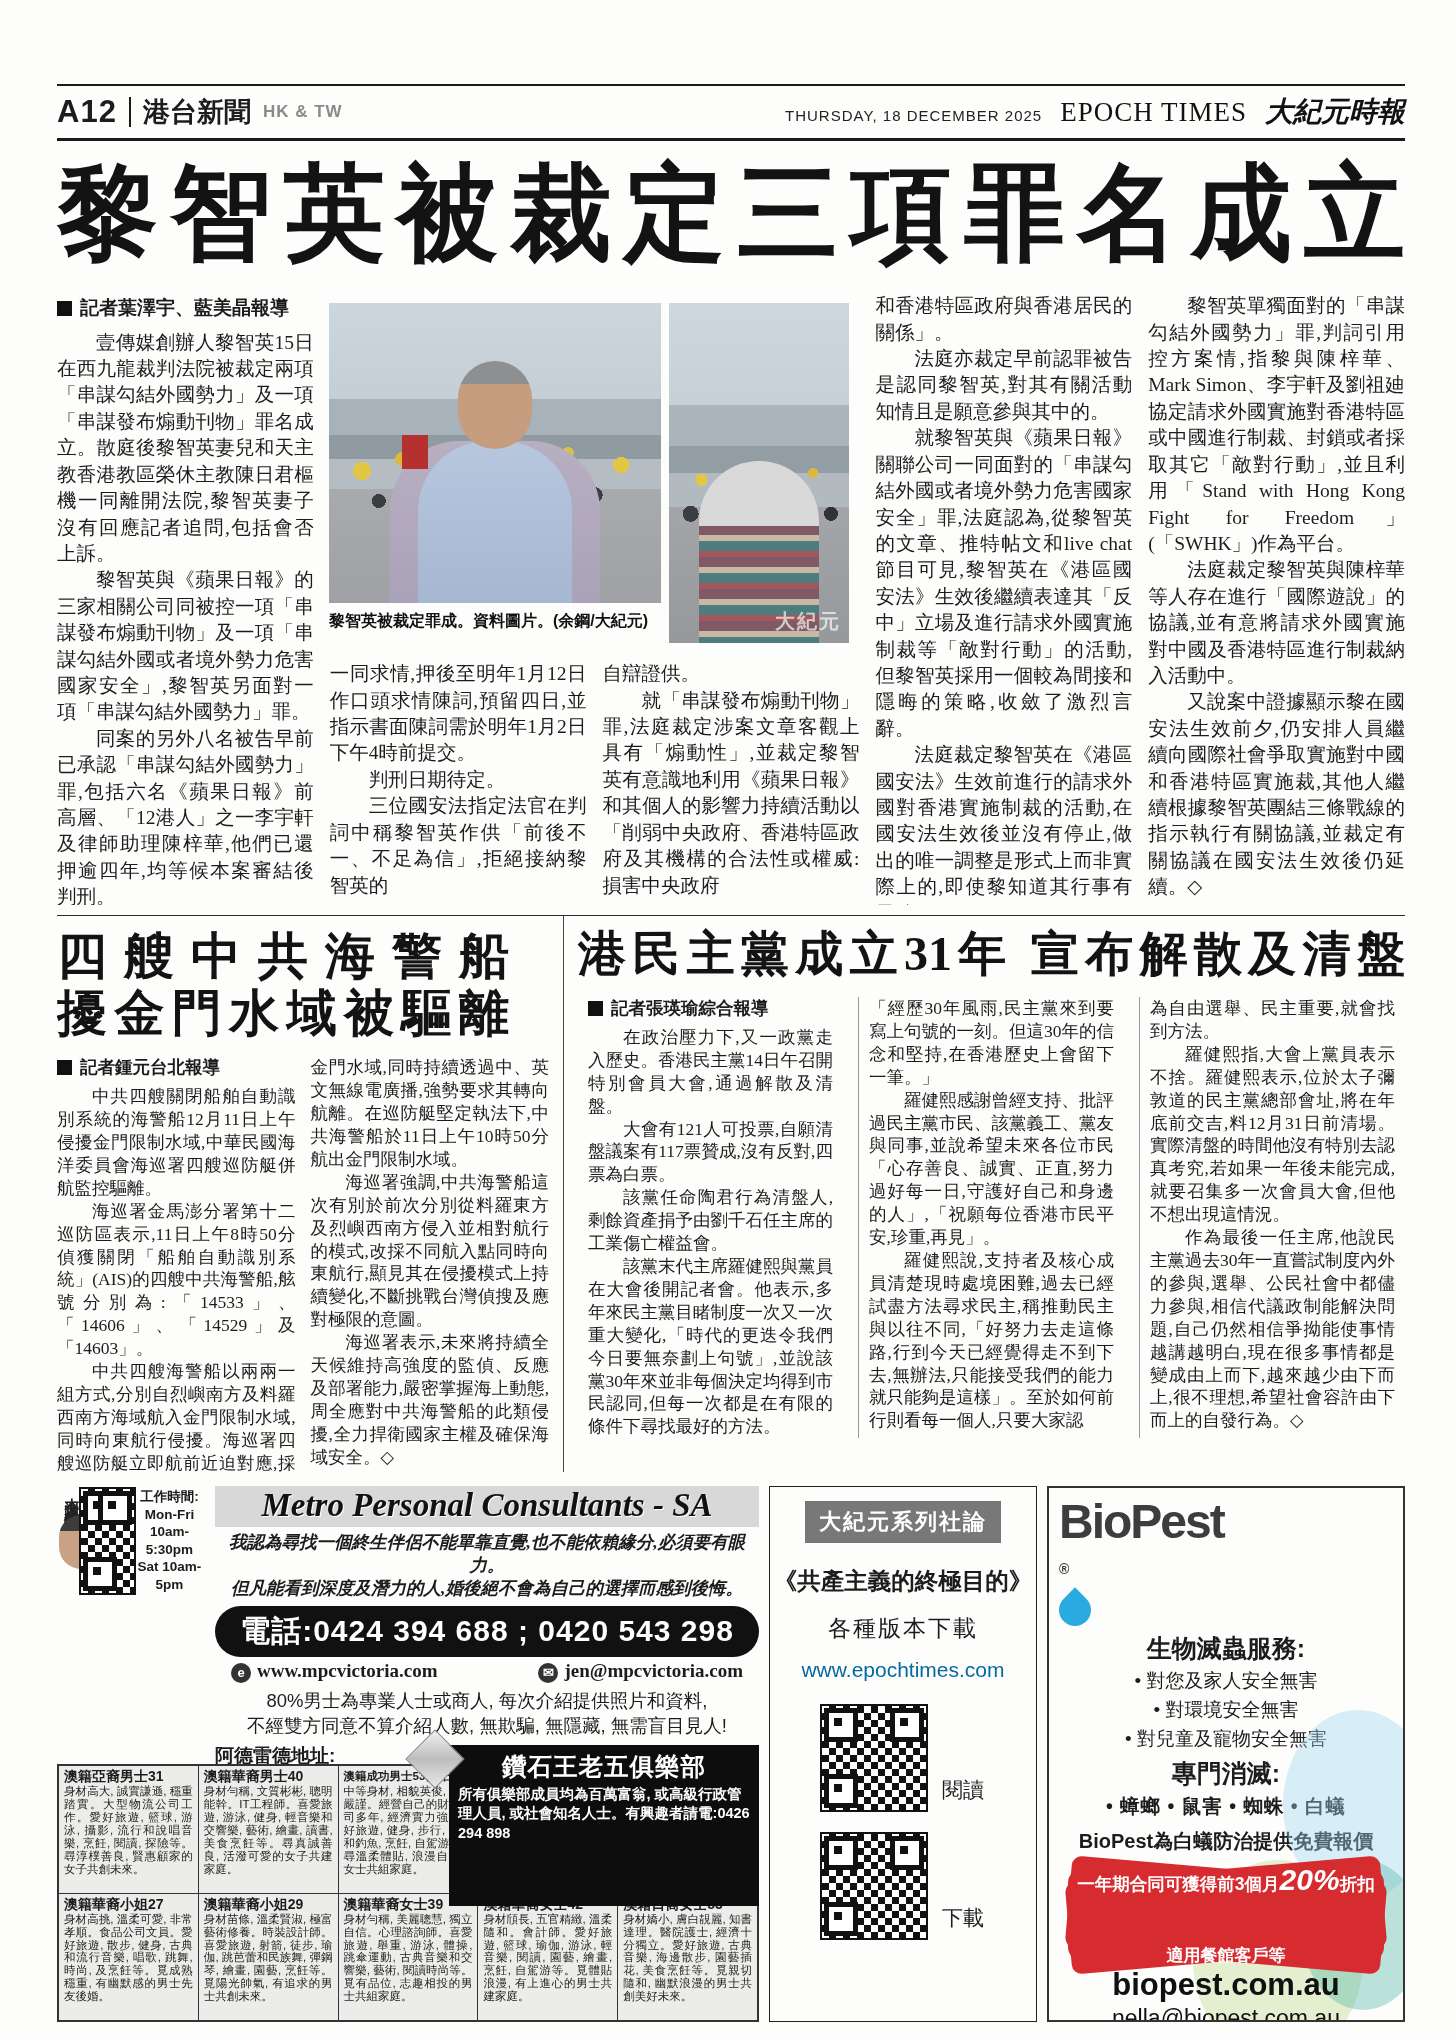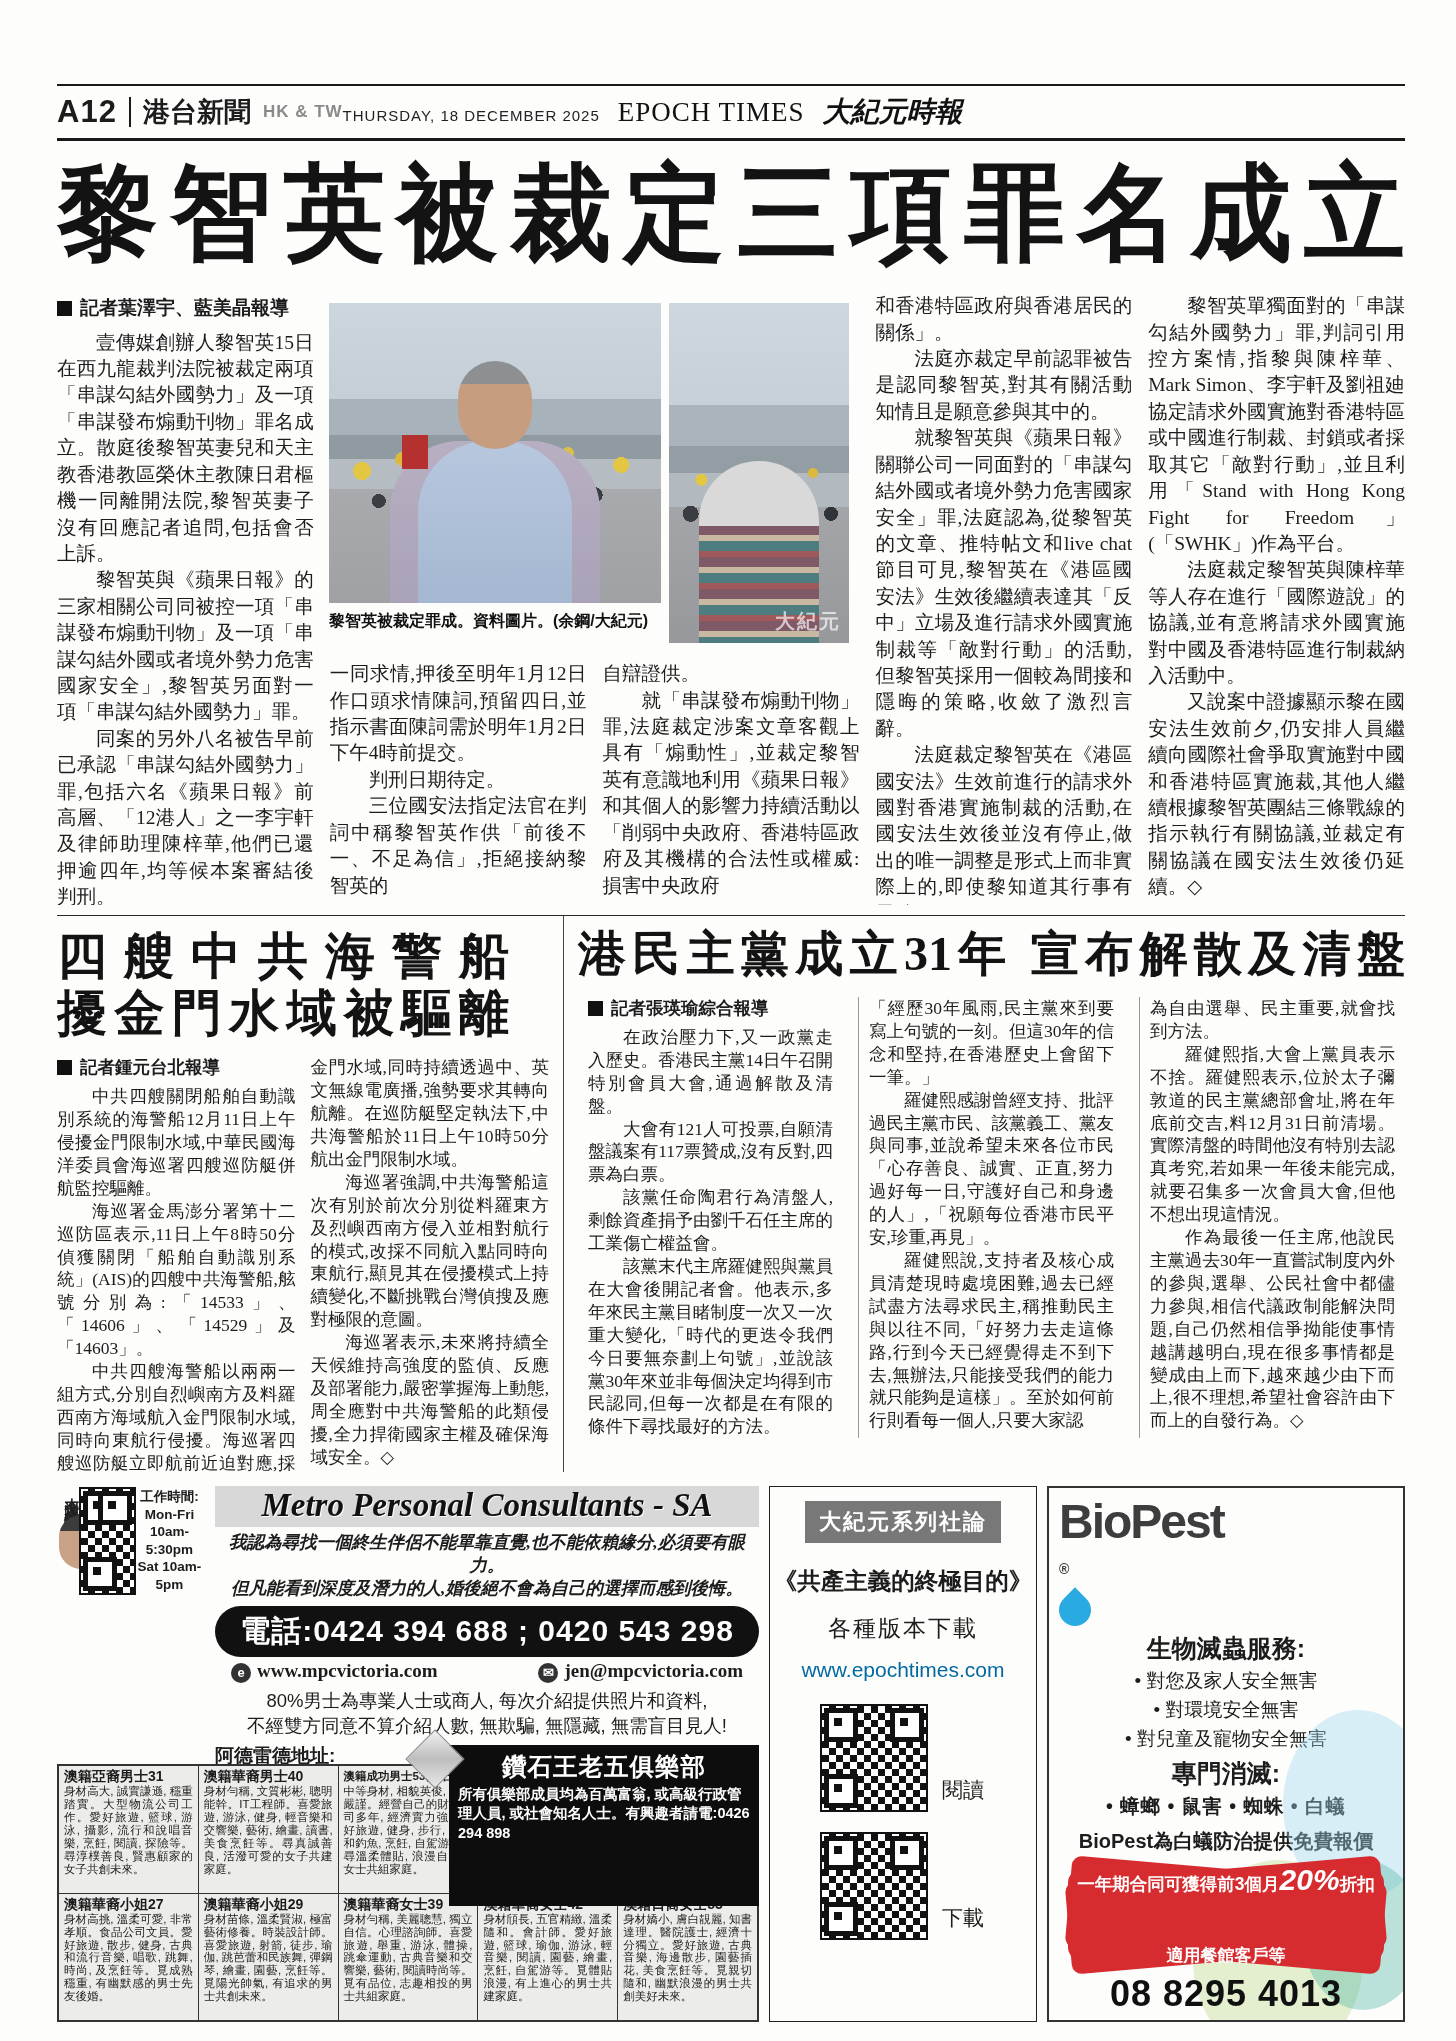--- a/index.html
+++ b/index.html
@@ -3,21 +3,21 @@
 <meta charset="utf-8">
 <style>
   html,body{margin:0;padding:0;}
   body{
     width:1456px;height:2041px;background:#fdfdfc;position:relative;overflow:hidden;
     font-family:"Liberation Serif","DejaVu Serif",serif;color:#1c1c1c;
     -webkit-font-smoothing:antialiased;
   }
   .page{position:absolute;left:57px;top:0;width:1348px;}
   .rule-thin{border-top:2px solid #1a1a1a;margin-top:84px;}
-  .masthead{display:flex;align-items:center;height:52px;font-family:"Liberation Sans",sans-serif;}
+  .masthead{display:flex;justify-content:space-between;align-items:center;height:52px;font-family:"Liberation Sans",sans-serif;}
   .mh-left{display:flex;align-items:center;gap:12px;}
   .page-no{font-size:31px;font-weight:bold;letter-spacing:1px;}
   .mh-div{width:2px;height:30px;background:#1a1a1a;}
   .section-zh{font-size:27px;font-weight:bold;}
   .section-en{font-size:17px;font-weight:bold;color:#8a8a8a;letter-spacing:1px;}
   .mh-right{display:flex;align-items:baseline;gap:18px;}
   .mh-date{font-size:15px;color:#222;letter-spacing:1px;}
   .brand-en{font-family:"Liberation Serif",serif;font-size:27px;letter-spacing:1px;color:#111;}
   .brand-zh{font-size:28px;font-weight:bold;font-style:italic;color:#111;font-family:"Liberation Serif",serif;}
   .rule-thick{border-top:3px solid #1a1a1a;}
@@ -393,18 +393,17 @@
       <div class="bp-quote">BioPest為白蟻防治提供免費報價</div>
       <div class="bp-burst">
         <span class="layer l1"></span>
         <span class="layer l2"></span>
         <span class="layer l3"></span>
         <span class="txt">
           <span class="bp-promo1"><span>一年期合同可獲得前3個月</span><span class="pct">20%</span><span>折扣</span></span>
           <span class="bp-promo2">適用餐館客戶等</span>
         </span>
       </div>
-      <div class="bp-phone">08 8295 4013</div>
       <div class="bp-url">biopest.com.au</div>
       <div class="bp-email">nella@biopest.com.au</div>
     </div>
   </div>
 </div>
 
 </body></html>

